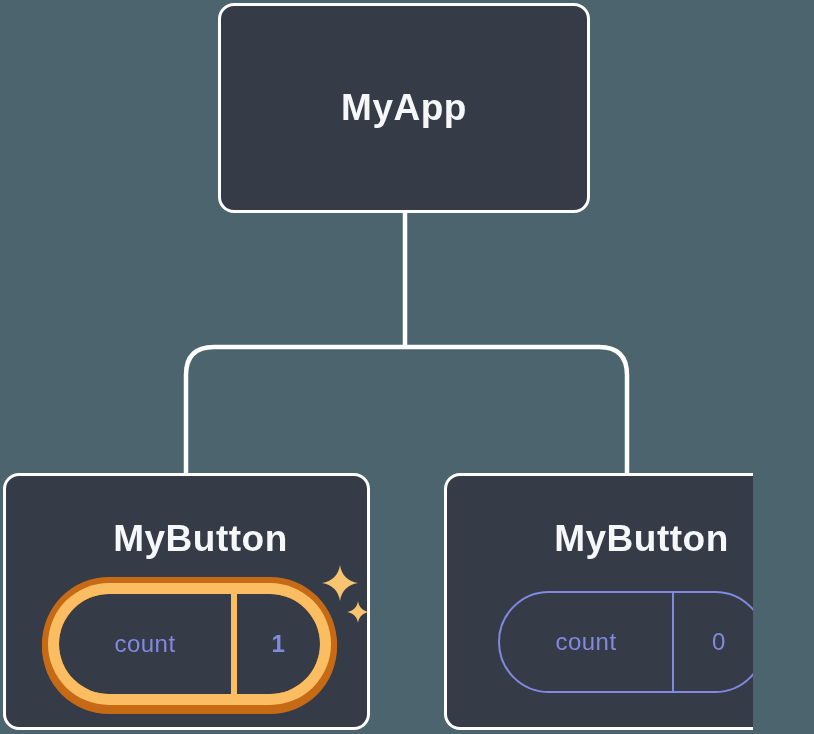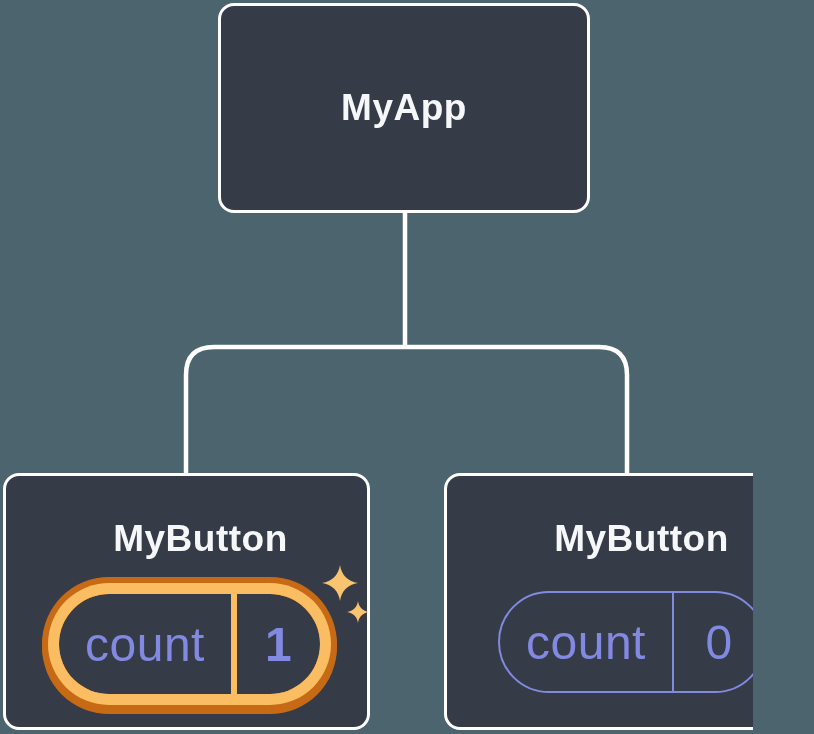--- a/index.html
+++ b/index.html
@@ -29,21 +29,21 @@
   }
   .pill-highlighted{
     left:53px;top:118px;width:261px;height:100px;
     box-shadow:0 0 0 11px var(--gold),0 0 0 17px var(--orange),0 3px 0 17px var(--orange);
   }
   .pill-plain{
     left:51px;top:115px;width:268px;height:102px;border:2px solid var(--purple);
   }
   .pill-cell{
     display:flex;align-items:center;justify-content:center;
-    color:var(--purple);font-size:48px;letter-spacing:.5px;
+    color:var(--purple);font-size:24px;letter-spacing:.5px;
   }
   .pill-key{width:172px;}
   .pill-val{flex:1;}
   .pill-val.bold{font-weight:700;}
   .pill-divider{width:6px;background:var(--gold);}
   .pill-plain .pill-divider{width:2px;background:var(--purple);}
   .sparkle{position:absolute;}
   .sparkle svg{display:block;}
   .sparkle path{fill:var(--sparkle);}
   .sparkle-large{left:316px;top:89px;width:36px;height:36px;}

